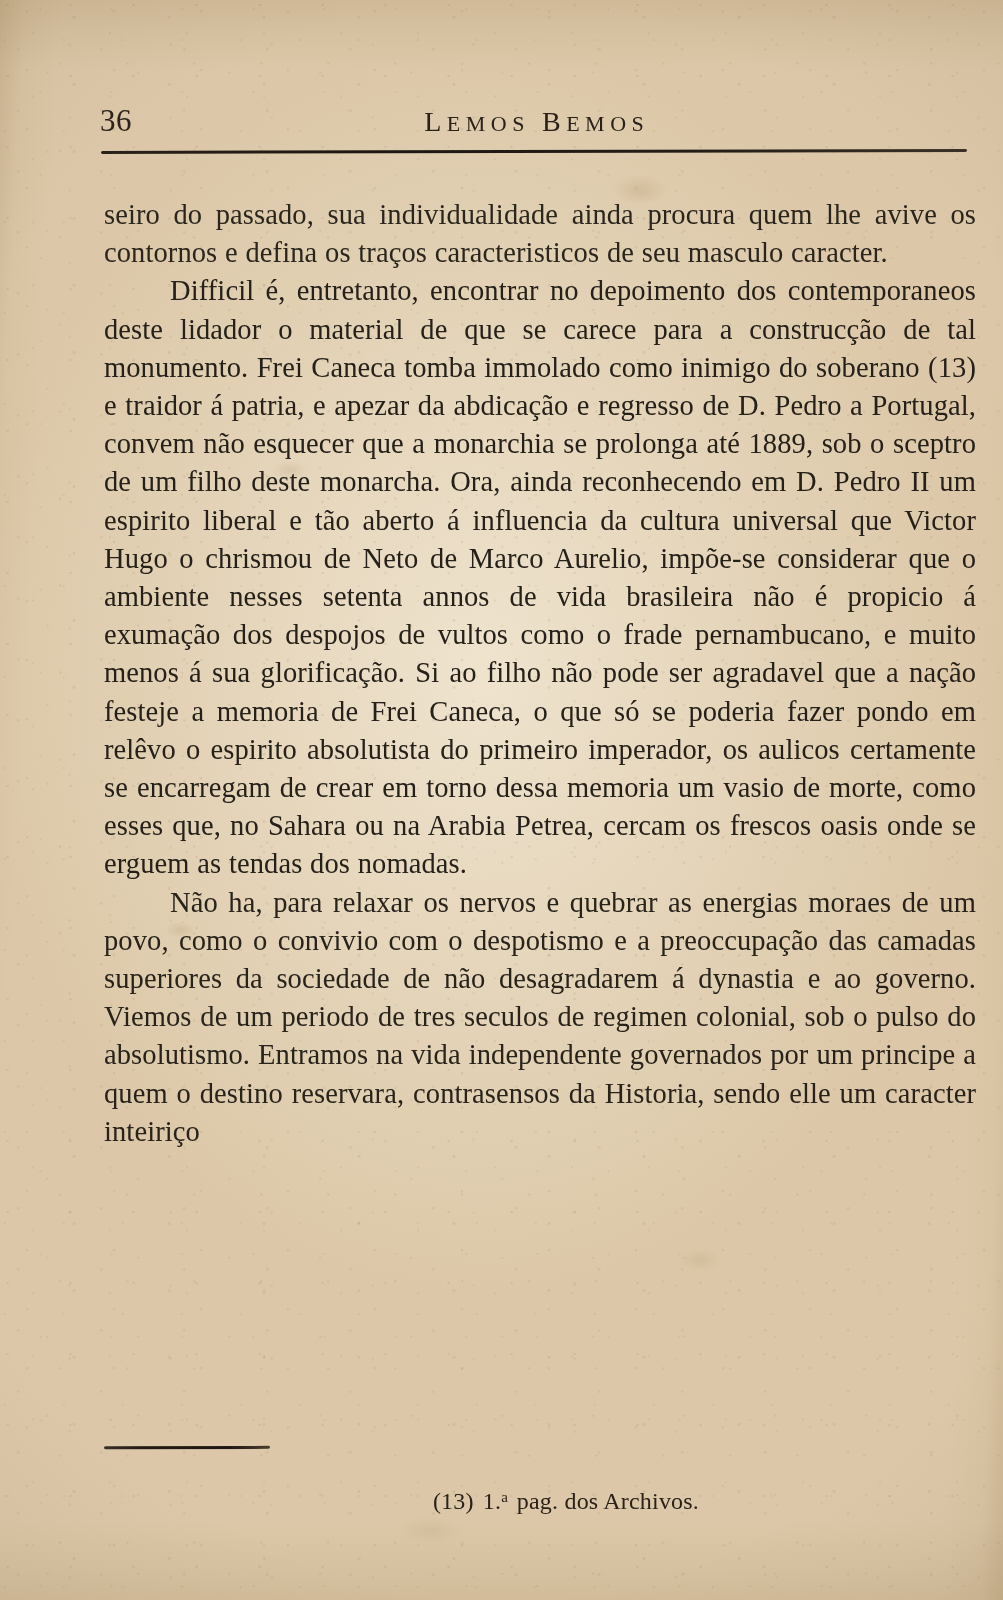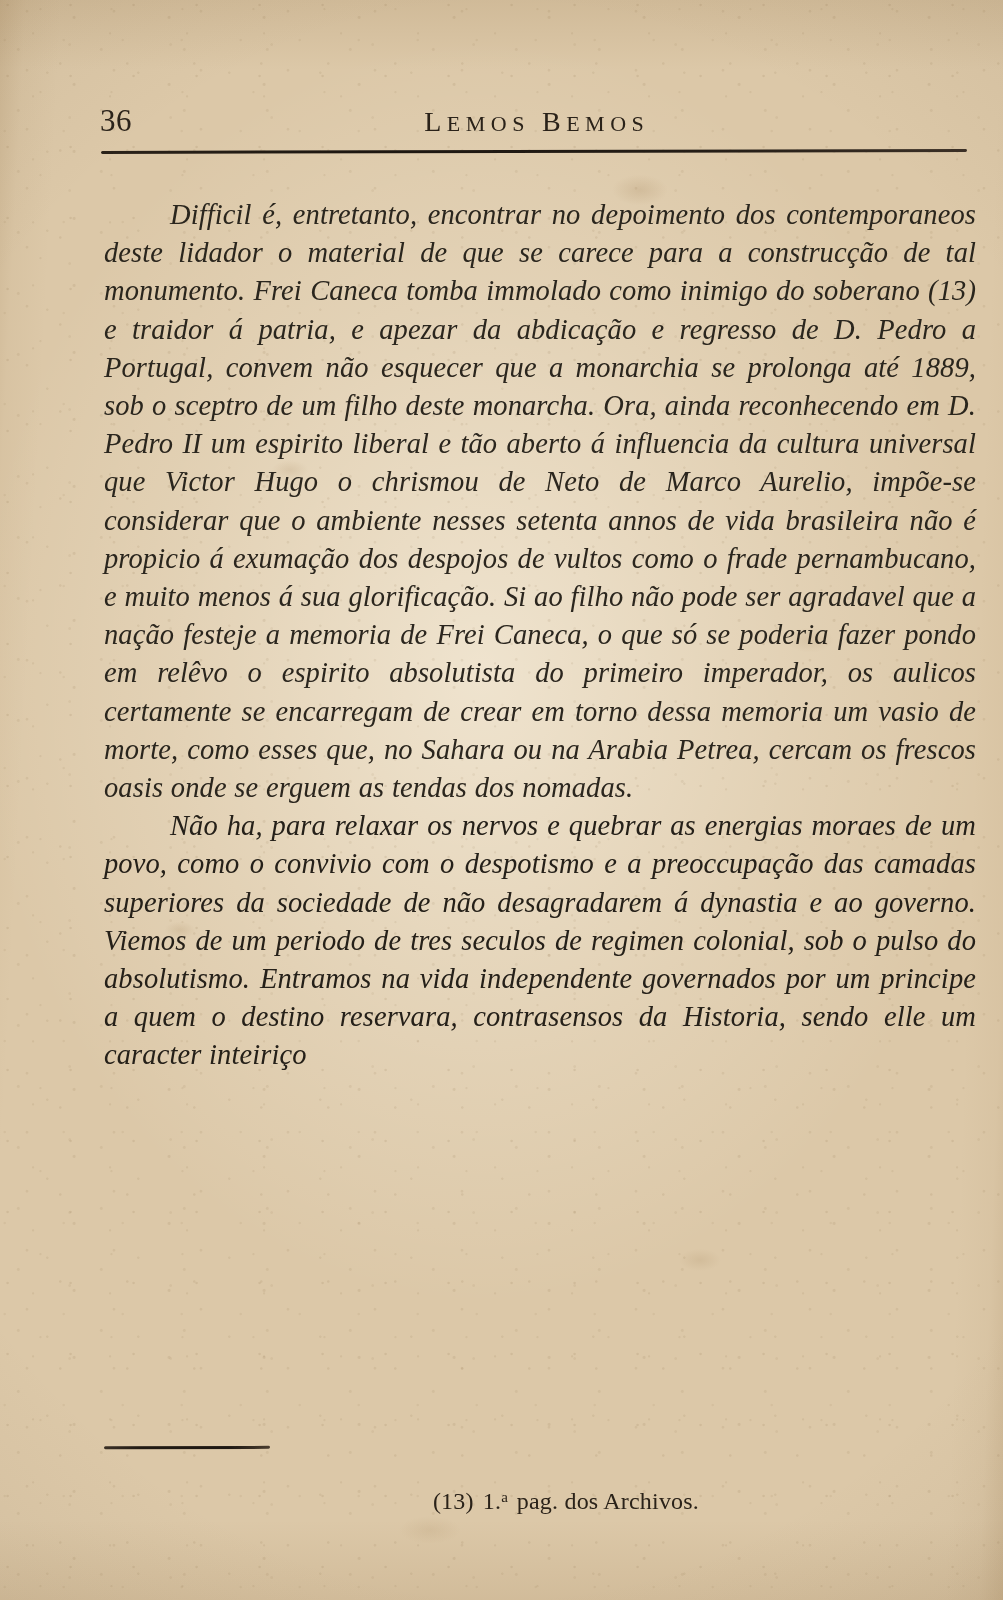--- a/index.html
+++ b/index.html
@@ -125,21 +125,21 @@
     text-align: justify;
     color: #252019;
     letter-spacing: 0.1px;
     word-spacing: 0.5px;
   }
   .body p {
     margin: 0;
     text-indent: 0;
     hyphens: manual;
   }
-  .body p.indent { text-indent: 66px; font-style: italic; }
+  .body p.indent { text-indent: 66px; }
 
   
   .body p:nth-child(1) { opacity: 0.97; }
   .body p:nth-child(2) { opacity: 1; }
   .body p:nth-child(3) { opacity: 0.985; }
 
   
   .footrule {
     position: absolute;
     left: 104px;
@@ -184,20 +184,21 @@
     <div class="runhead">
       <div class="folio">36</div>
       <div class="booktitle">
         <span class="cap">L</span><span>EMOS</span><span class="sp"></span><span class="cap">B</span><span>EMOS</span>
       </div>
     </div>
 
     <div class="headrule"></div>
 
     <div class="body">
+      <p>seiro do passado, sua individualidade ainda procura quem lhe avive os contornos e defina os traços caracteristicos de seu masculo caracter.</p>
       <p class="indent">Difficil é, entretanto, encontrar no depoimento dos contemporaneos deste lidador o material de que se carece para a construcção de tal monumento. Frei Caneca tomba immolado como inimigo do soberano (13) e traidor á patria, e apezar da abdicação e regresso de D. Pedro a Portugal, convem não esquecer que a monarchia se prolonga até 1889, sob o sceptro de um filho deste monarcha. Ora, ainda reconhecendo em D. Pedro II um espirito liberal e tão aberto á influencia da cultura universal que Victor Hugo o chrismou de Neto de Marco Aurelio, impõe-se considerar que o ambiente nesses setenta annos de vida brasileira não é propicio á exumação dos despojos de vultos como o frade pernambucano, e muito menos á sua glorificação. Si ao filho não pode ser agradavel que a nação festeje a memoria de Frei Caneca, o que só se poderia fazer pondo em relêvo o espirito absolutista do primeiro imperador, os aulicos certamente se encarregam de crear em torno dessa memoria um vasio de morte, como esses que, no Sahara ou na Arabia Petrea, cercam os frescos oasis onde se erguem as tendas dos nomadas.</p>
       <p class="indent">Não ha, para relaxar os nervos e quebrar as energias moraes de um povo, como o convivio com o despotismo e a preoccupação das camadas superiores da sociedade de não desagradarem á dynastia e ao governo. Viemos de um periodo de tres seculos de regimen colonial, sob o pulso do absolutismo. Entramos na vida independente governados por um principe a quem o destino reservara, contrasensos da Historia, sendo elle um caracter inteiriço</p>
     </div>
 
     <div class="footrule"></div>
 
     <div class="footnote">
       <span>(13)</span><span class="gap"></span><span>1.</span><span class="ord">a</span><span class="gap"></span><span>pag. dos Archivos.</span>
     </div>
 

